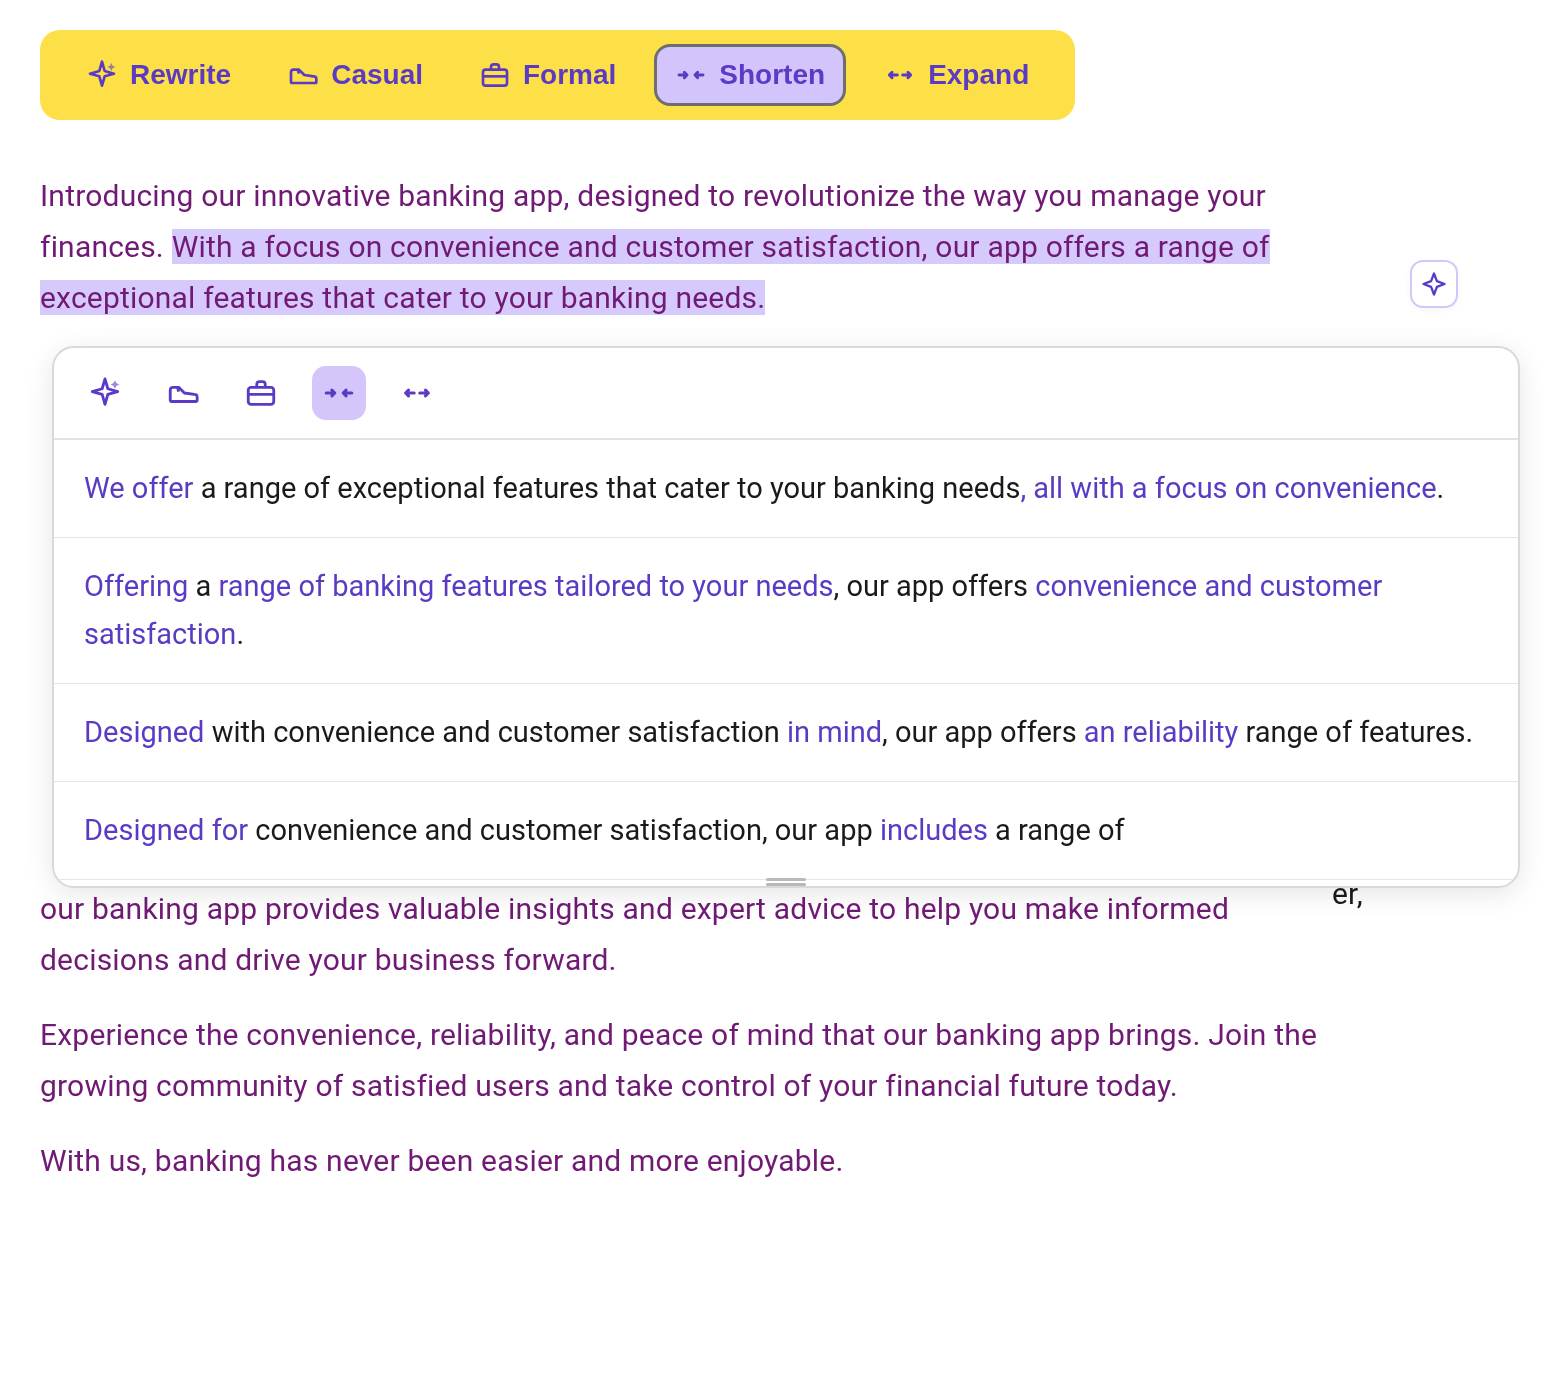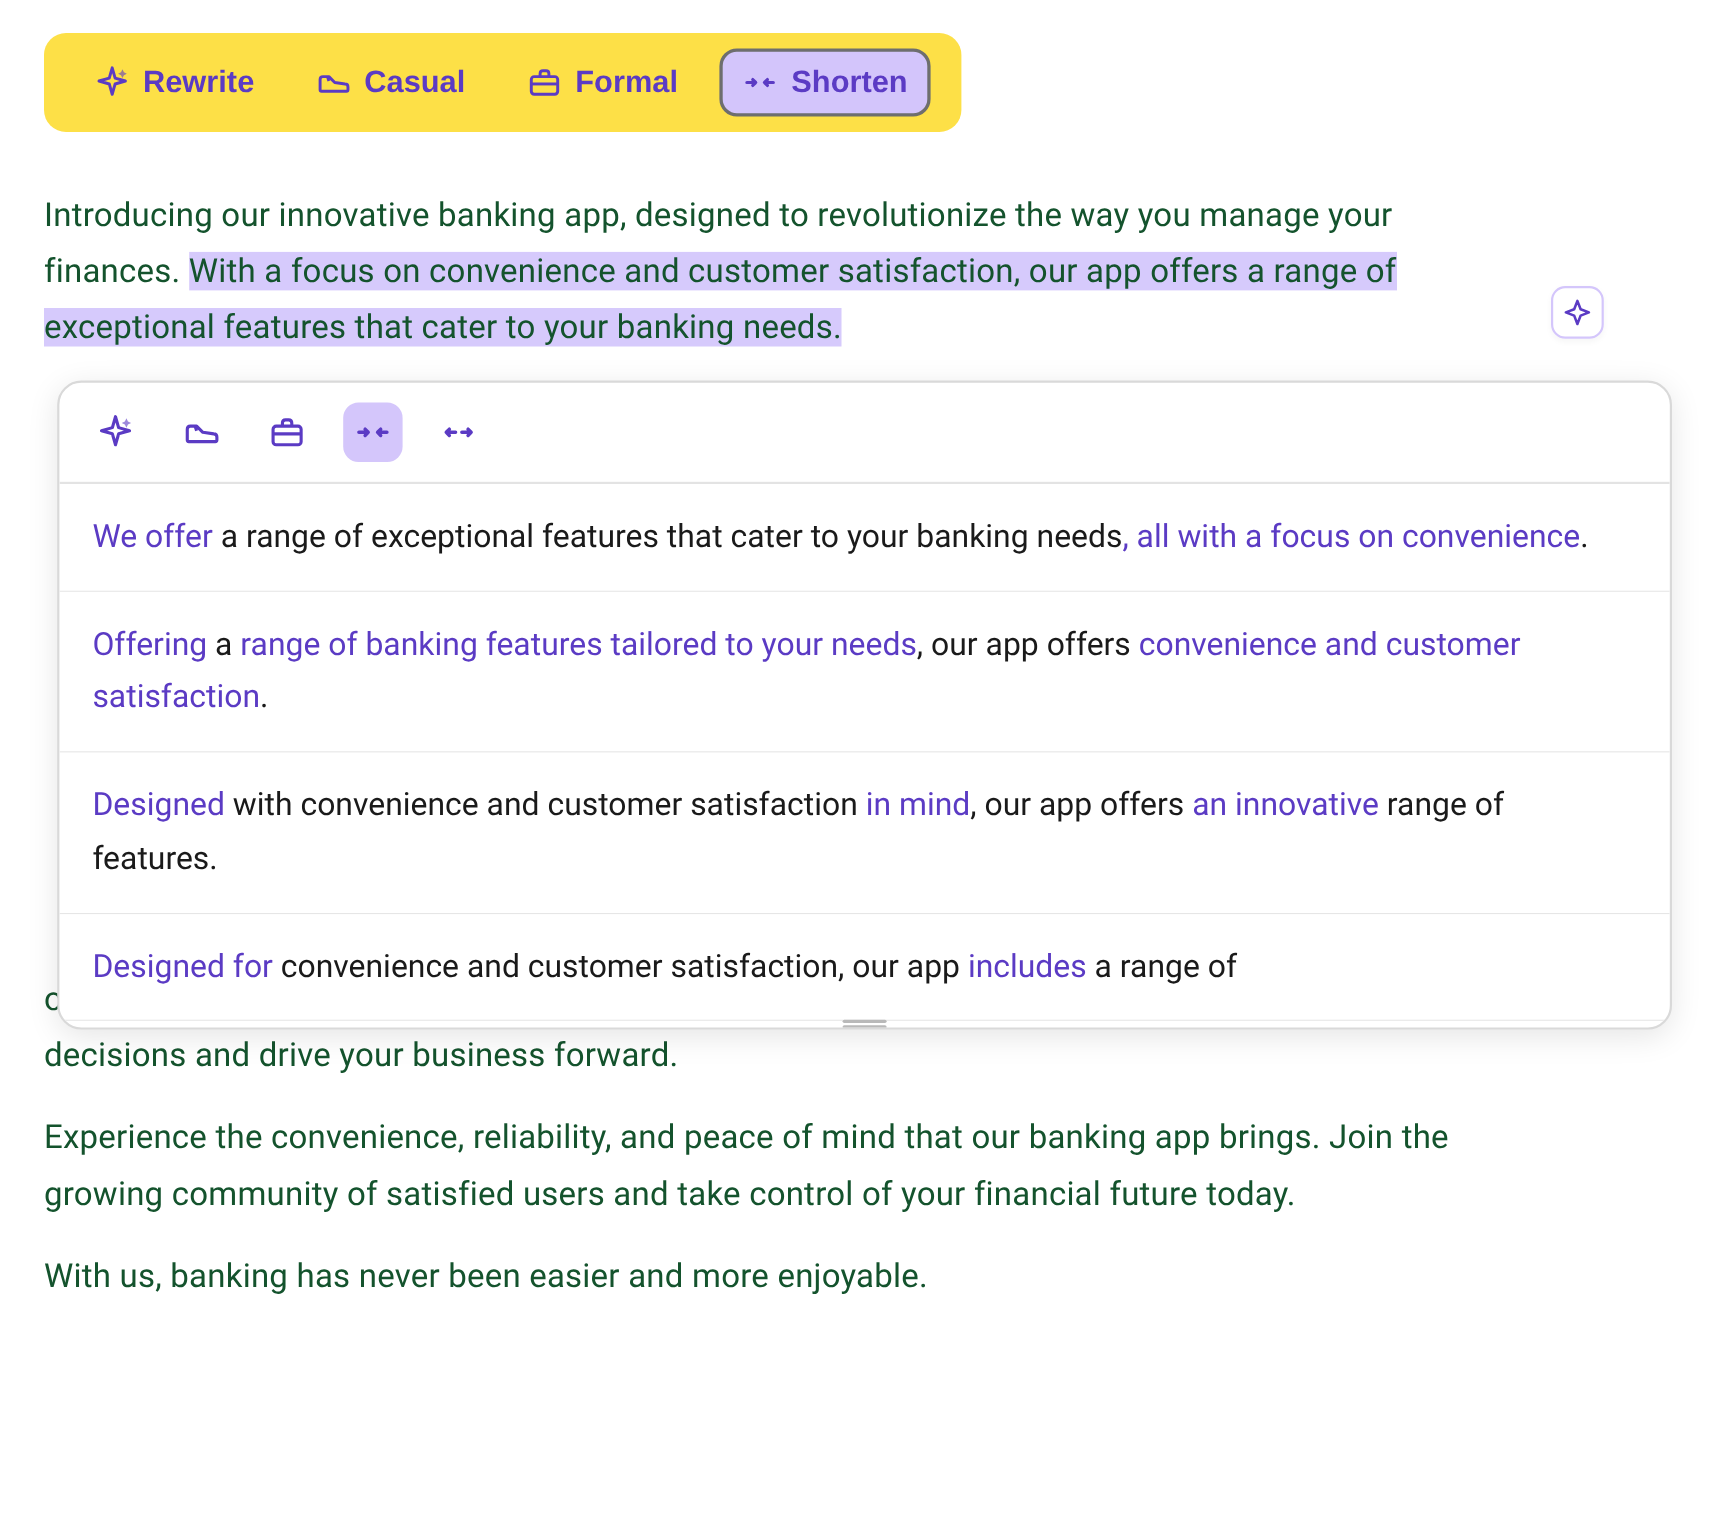--- a/index.html
+++ b/index.html
@@ -57,21 +57,21 @@
     }
 
     .icon svg {
       width: 100%;
       height: 100%;
     }
 
     .body-text {
       font-size: 30px;
       line-height: 1.7;
-      color: #14532d;
+      color: #701a75;
       margin-bottom: 16px;
       letter-spacing: 0.2px;
     }
 
     .highlight {
       background: #d6cafc;
     }
 
     .dropdown-panel {
       position: absolute;
@@ -251,20 +251,28 @@
     <span>Formal</span>
   </button>
   <button class="toolbar-btn active">
     <span class="icon">
         <svg viewBox="0 0 24 24">
           <use href="#i-shorten"></use>
         </svg>
       </span>
     <span>Shorten</span>
   </button>
+  <button class="toolbar-btn">
+    <span class="icon">
+        <svg viewBox="0 0 24 24">
+          <use href="#i-expand"></use>
+        </svg>
+      </span>
+    <span>Expand</span>
+  </button>
 </div>
 
 
 <div class="side-spark">
   <span class="icon">
       <svg viewBox="0 0 24 24">
         <use href="#i-spark4"></use>
       </svg>
     </span>
 </div>
@@ -323,21 +331,21 @@
 
   <div class="suggestion">
     <span class="hl">We offer</span><span> a range of exceptional features that cater to your banking needs</span><span class="hl">,&nbsp;all with a focus on convenience</span><span>.</span>
   </div>
 
   <div class="suggestion">
     <span class="hl">Offering</span><span> a </span><span class="hl">range of banking features tailored to your needs</span><span>, our app offers </span><span class="hl">convenience and customer satisfaction</span><span>.</span>
   </div>
 
   <div class="suggestion">
-    <span class="hl">Designed</span><span> with convenience and customer satisfaction </span><span class="hl">in mind</span><span>, our app offers </span><span class="hl">an innovative</span><span> range of features.</span>
+    <span class="hl">Designed</span><span> with convenience and customer satisfaction </span><span class="hl">in mind</span><span>, our app offers </span><span class="hl">an reliability</span><span> range of features.</span>
   </div>
 
   <div class="suggestion">
     <span class="hl">Designed for</span><span> convenience and customer satisfaction, our app </span><span class="hl">includes</span><span> a range of</span>
   </div>
 
   <div class="drag-handle">
       <div class="drag-handle-bar"></div>
     </div>
 </div>

